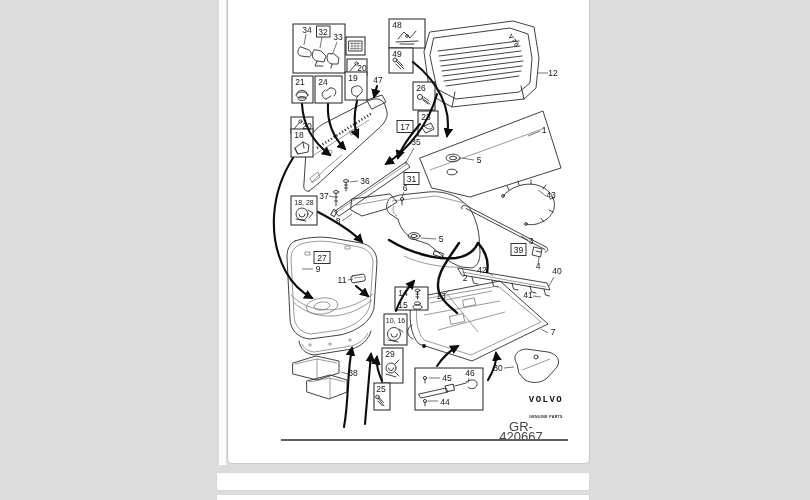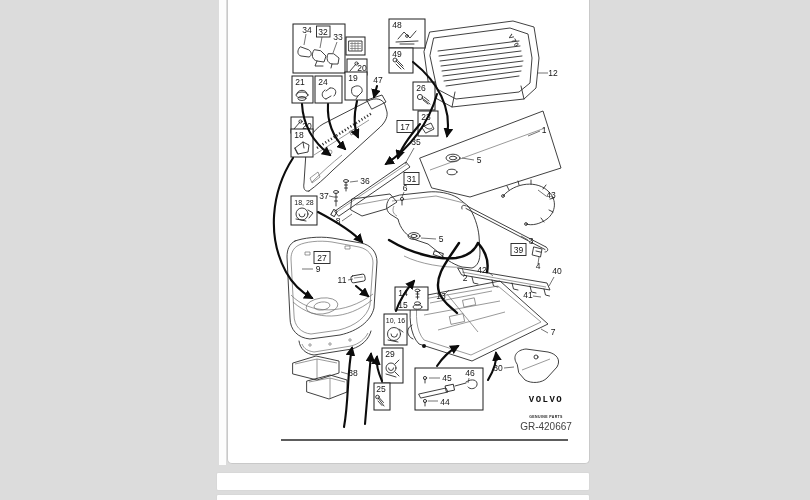--- a/index.html
+++ b/index.html
@@ -11,22 +11,22 @@
   .band{position:absolute;left:216px;width:374px;background:#fff;border:1px solid #d8d8d8;
         border-radius:2px;box-sizing:border-box;}
   .band1{top:472px;height:19px;}
   .band2{top:494px;height:12px;}
   .overlay{position:absolute;left:0;top:0;width:810px;height:500px;}
   .footer-brand{position:absolute;left:521px;top:396px;width:50px;text-align:center;
                 font-family:Liberation Mono, monospace;font-weight:bold;font-size:9px;
                 letter-spacing:1.5px;color:#111;line-height:9px;}
   .footer-sub{position:absolute;left:521px;top:415px;width:50px;text-align:center;
               font-size:3.5px;font-weight:bold;letter-spacing:.4px;color:#222;line-height:5px;}
-  .footer-code{position:absolute;left:513px;top:422px;width:66px;text-align:center;
-               font-size:10px;color:#444;line-height:10px;}
+  .footer-code{position:absolute;left:488px;top:422px;width:66px;text-align:center;
+               font-size:13px;color:#444;line-height:10px;}
   .bottom-rule{position:absolute;left:281px;top:439px;width:287px;height:2px;background:#5d5d5d;}
   
   .p{fill:none;stroke:#2b2b2b;stroke-width:.9;stroke-linejoin:round;stroke-linecap:round;}
   .pl{fill:none;stroke:#6f6f6f;stroke-width:.7;stroke-linejoin:round;}
   .bx{fill:#fff;stroke:#1f1f1f;stroke-width:1;}
   .lbx{fill:#fff;stroke:#1f1f1f;stroke-width:.9;}
   .lbl{font:8.5px "Liberation Sans",sans-serif;fill:#161616;text-anchor:middle;}
   .lbs{font:7px "Liberation Sans",sans-serif;fill:#161616;text-anchor:middle;}
   .ldr{stroke:#3a3a3a;stroke-width:.7;fill:none;}
   .arw{stroke:#0c0c0c;stroke-width:2.1;fill:none;stroke-linecap:round;}

